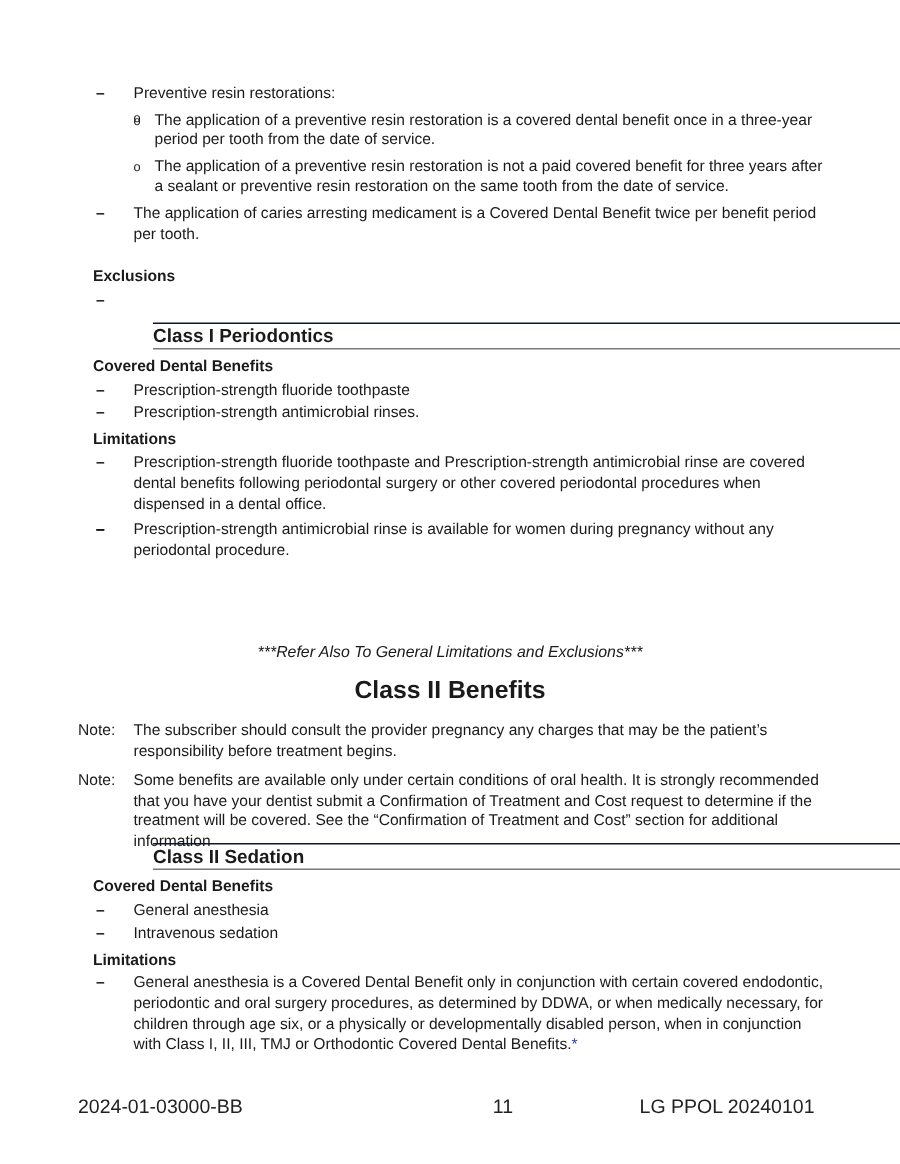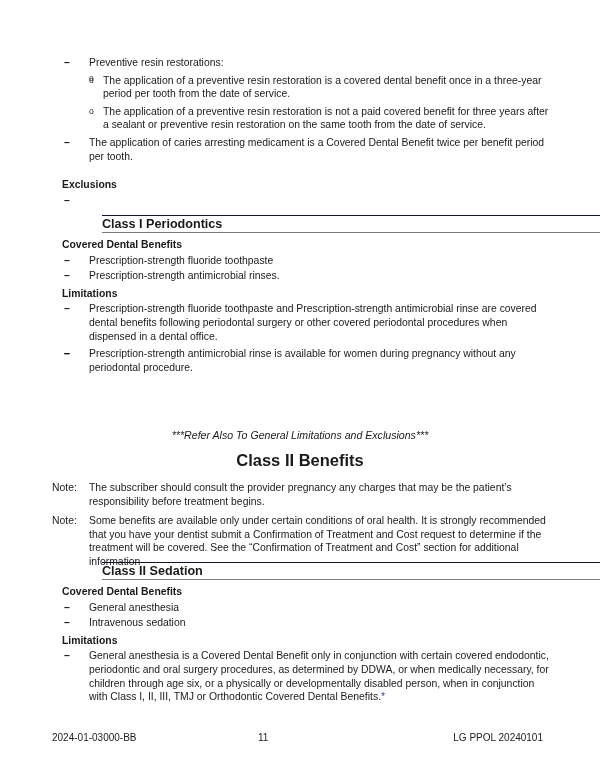--- a/index.html
+++ b/index.html
@@ -26,21 +26,21 @@
   }
   .centered { position: absolute; left: 50px; width: 500px; text-align: center; }
   .refer { font-style: italic; font-size: 10.6px; }
   .big-title { font-weight: bold; font-size: 16.5px; }
 
   .note { position: relative; padding-left: 39px; margin: 0 0 6px 0; }
   .note .lbl { position: absolute; left: 2px; top: 0; font-weight: normal; }
 
   .asterisk { color: #2a3fa8; }
 
-  .footer { position: absolute; top: 731px; font-size: 10px; color: #222; }
+  .footer { position: absolute; top: 731px; font-size: 13px; color: #222; }
 </style>
 </head>
 <body>
 
 <div class="page">
 
   <div class="blk" style="top:56px;">
     <div class="dash-item" style="margin-bottom:2px;">
       <span class="dash">–</span>
       <span>Preventive resin restorations:</span>
@@ -123,16 +123,16 @@
       <span>Intravenous sedation</span>
     </div>
     <div class="subhead" style="margin-top:4px;">Limitations</div>
     <div class="dash-item">
       <span class="dash">–</span>
       <span>General anesthesia is a Covered Dental Benefit only in conjunction with certain covered endodontic, periodontic and oral surgery procedures, as determined by DDWA, or when medically necessary, for children through age six, or a physically or developmentally disabled person, when in conjunction with Class I, II, III, TMJ or Orthodontic Covered Dental Benefits.</span><span class="asterisk">*</span>
     </div>
   </div>
 
   <div class="footer" style="left:52px;">2024-01-03000-BB</div>
-  <div class="footer" style="left:258px; width:84px; text-align:left;">11</div>
+  <div class="footer" style="left:258px; width:84px; text-align:right;">11</div>
   <div class="footer" style="right:57px;text-align:center;">LG PPOL 20240101</div>
 
 </div>
 
 </body></html>

